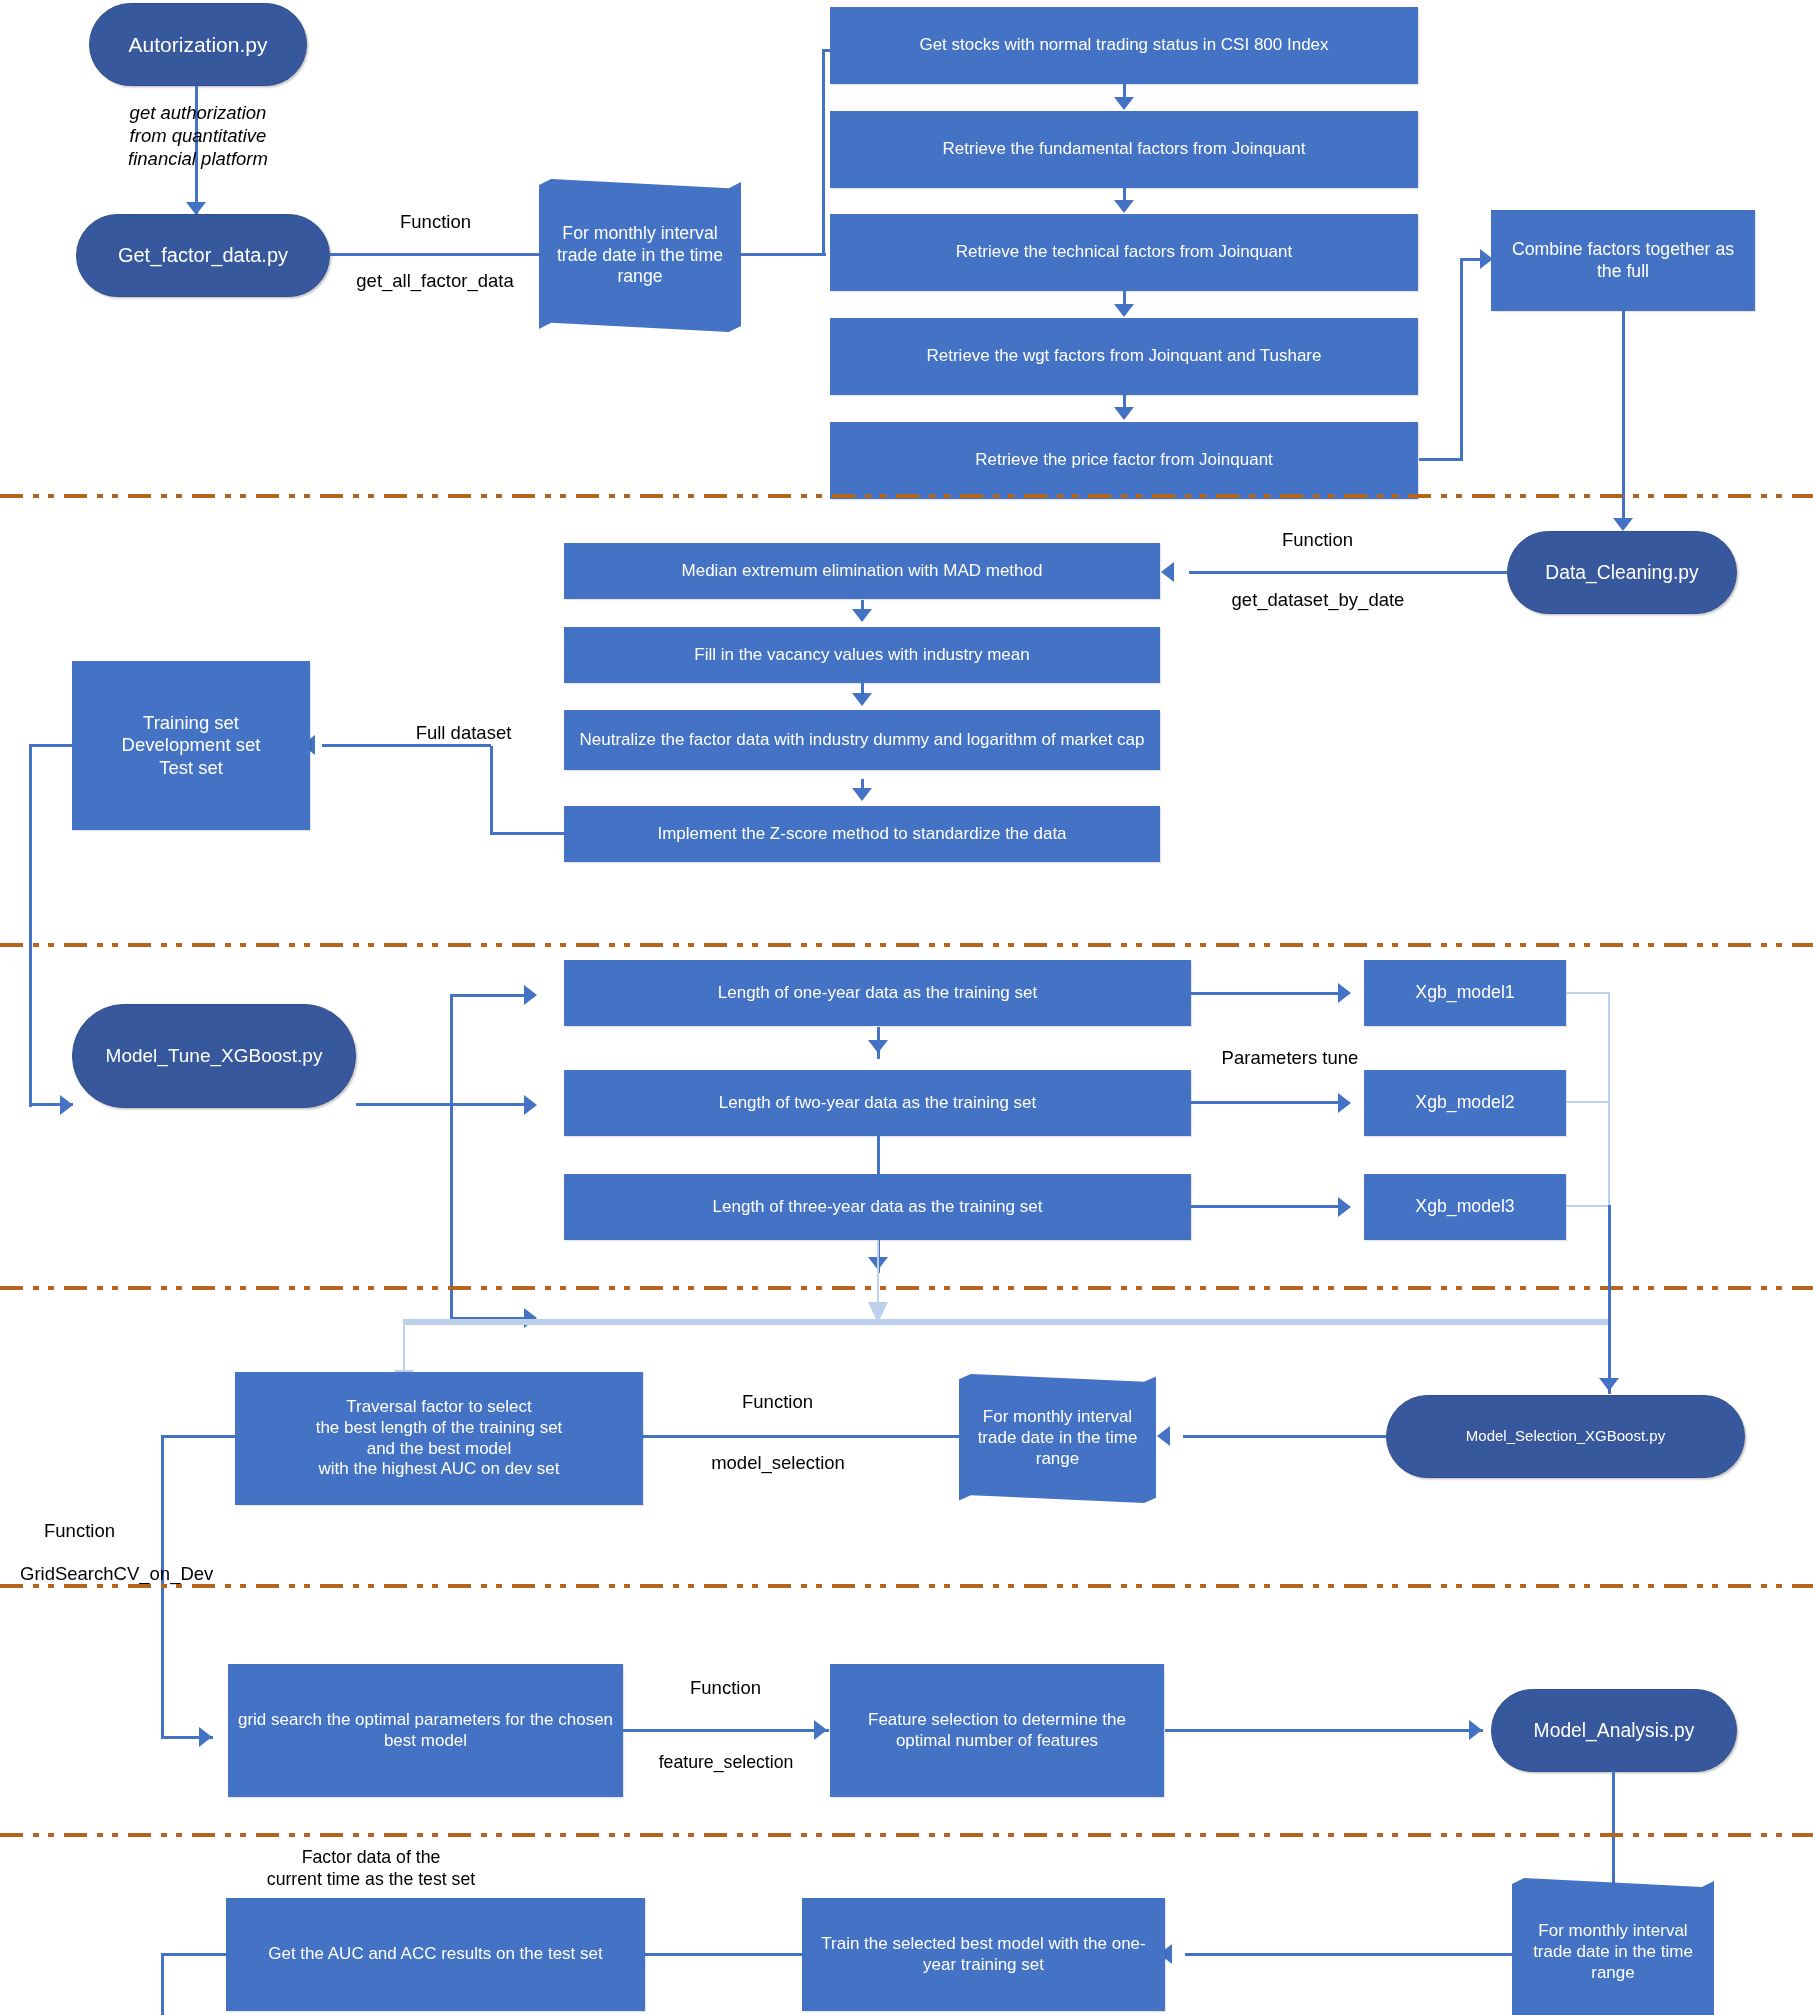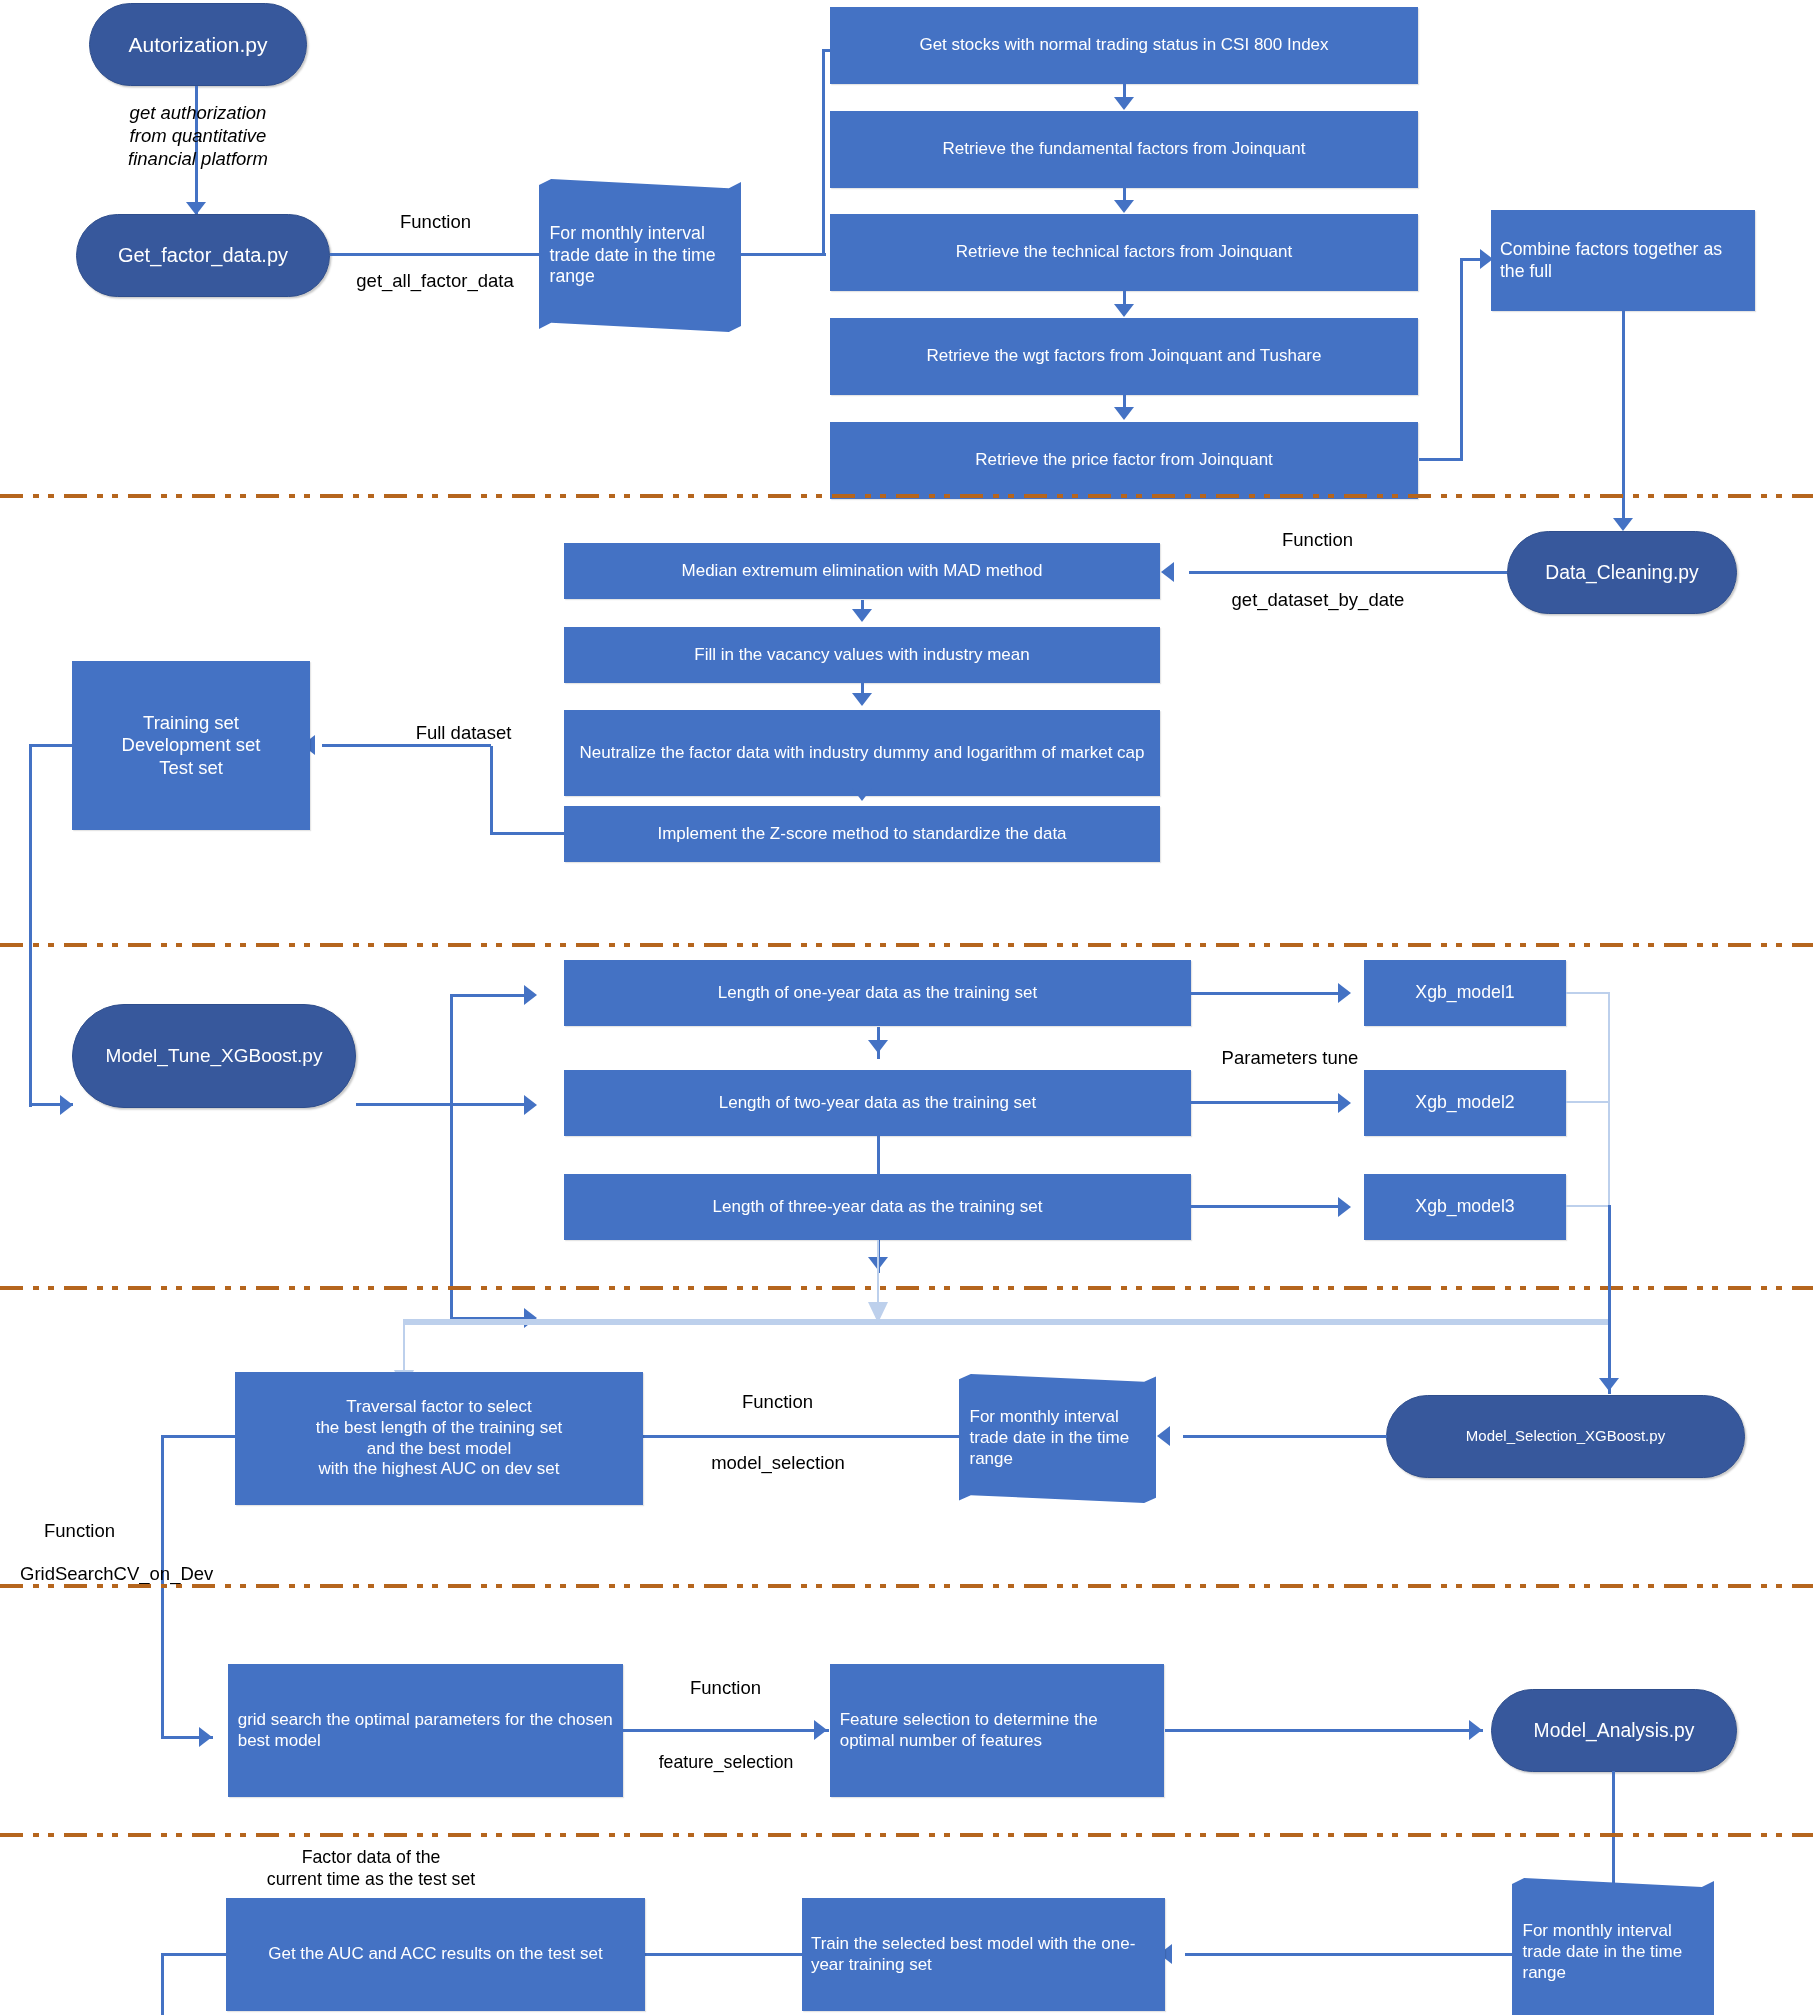--- a/index.html
+++ b/index.html
@@ -1,20 +1,20 @@
 <!DOCTYPE html>
 <html style="font-size:6.4px"><head>
 <meta charset="utf-8">
 <style>
   html,body{margin:0;padding:0;background:#ffffff;}
   body{font-family:"Liberation Sans", sans-serif;}
   #canvas{position:relative;width:1814px;height:2602px;background:#fff;overflow:hidden;}
 
   
-  .node{position:absolute;box-sizing:border-box;display:flex;align-items:center;justify-content:center;color:#ffffff;line-height:1.22;}
+  .node{position:absolute;box-sizing:border-box;display:flex;align-items:center;justify-content:center;text-align:center;color:#ffffff;line-height:1.22;}
   .proc{background:#4472C4;box-shadow:1.2px 1.2px 0 rgba(0,0,0,0.10);}
   .term{background:#37589C;border:1.6px solid #2F4E8C;border-radius:403px;box-shadow:1.6px 1.6px 2px rgba(0,0,0,0.22);}
   .loop{background:#4472C4;}
   .loop .loopinner{position:relative;z-index:2;padding:0 10.5px;}
 
   .lbl{position:absolute;color:#000000;text-align:center;line-height:1.25;}
   .lbl.it{font-style:italic;}
 
   
   .ln{position:absolute;background:#4472C4;}
@@ -129,21 +129,21 @@
   </div>
   <div class="ln" style="left:861px;top:600px;width:3.2px;height:16px;"></div>
   <div class="arw ar-d" style="left:852px;top:609px;"></div>
 
   <div class="node proc" style="left:564px;top:627px;width:596px;height:56px;font-size:17px;">
     <span>Fill in the vacancy values with industry mean</span>
   </div>
   <div class="ln" style="left:861px;top:683px;width:3.2px;height:16px;"></div>
   <div class="arw ar-d" style="left:852px;top:693px;"></div>
 
-  <div class="node proc" style="left:564px;top:710px;width:596px;height:86px;font-size:17px;padding:0 10.5px;">
+  <div class="node proc" style="left:564px;top:710px;width:596px;height:60px;font-size:17px;padding:0 10.5px;">
     <span>Neutralize the factor data with industry dummy and logarithm of market cap</span>
   </div>
   <div class="ln" style="left:861px;top:779px;width:3.2px;height:16px;"></div>
   <div class="arw ar-d" style="left:852px;top:788px;"></div>
 
   <div class="node proc" style="left:564px;top:806px;width:596px;height:56px;font-size:17px;">
     <span>Implement the Z-score method to standardize the data</span>
   </div>
 
   <div class="ln" style="left:490px;top:832px;width:77px;height:3.2px;"></div>

